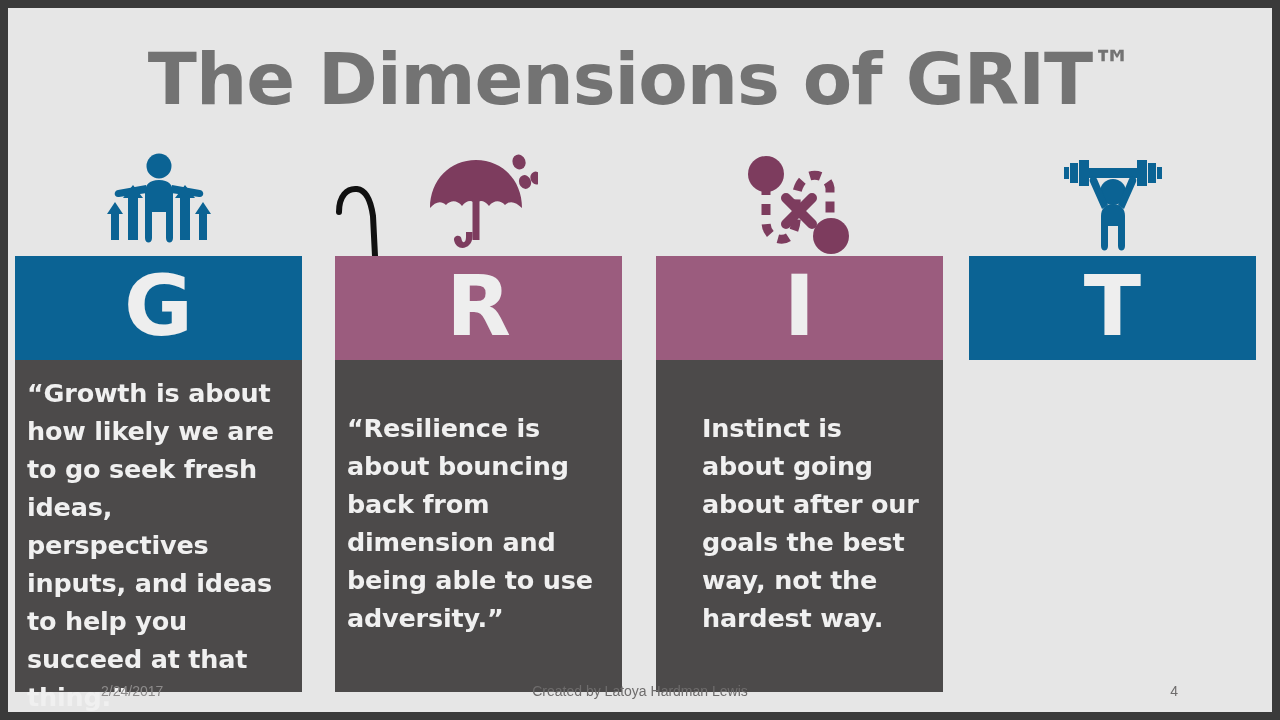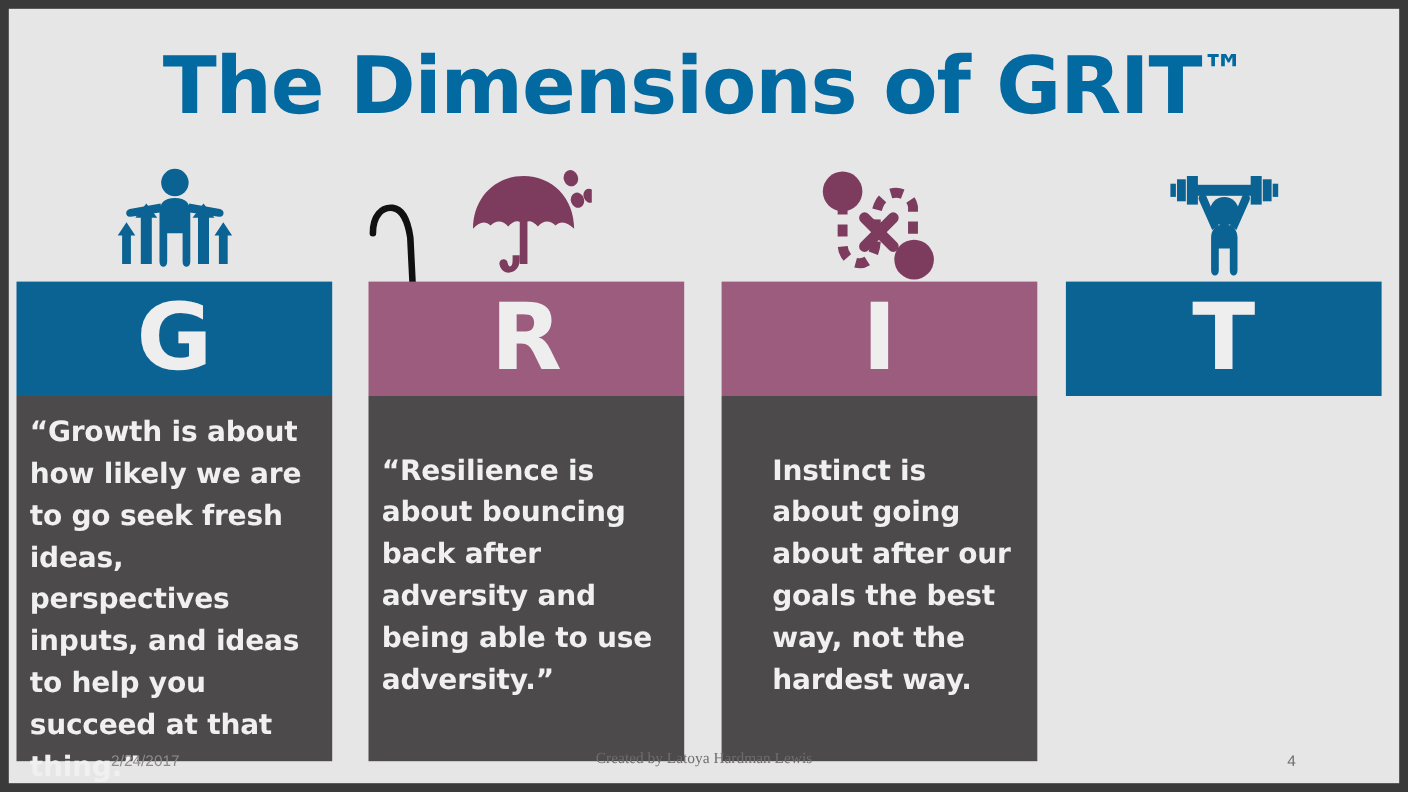--- a/index.html
+++ b/index.html
@@ -20,21 +20,21 @@
 
   
   .title {
     position:absolute; left:0; top:14px; width:100%;
     text-align:center;
     font-family:"DejaVu Sans", sans-serif;
     font-weight:bold;
     font-size:72px;
     line-height:86px;
     letter-spacing:-1px;
-    color:#0369a1;
+    color:#737373;
     white-space:nowrap;
   }
   .title .tm { font-size:40px; vertical-align:super; letter-spacing:0; }
 
   
   .columns {
     position:absolute; left:7px; top:248px;
     width:1250px; height:436px;
   }
   .col {
@@ -104,21 +104,21 @@
   .footer-date {
     position:absolute; left:93px; bottom:13px;
     font-size:14px; color:#8d8b8b;
     font-family:"Liberation Sans", sans-serif;
     margin-top:40px;
   }
   .footer-credit {
     position:absolute; left:0; bottom:13px; width:100%;
     text-align:center;
     font-size:14px; color:#6e6c6c;
-    font-family:Liberation Serif, serif;
+    font-family:Liberation Sans, sans-serif;
   }
   .footer-page {
     position:absolute; right:94px; bottom:13px;
     font-size:14px; color:#6e6c6c;
     font-family:"Liberation Sans", sans-serif;
   }
 </style>
 </head>
 <body>
 
@@ -205,21 +205,21 @@
         <div class="body-panel">
           <div class="quote">“Growth is about how likely we are to go seek fresh ideas, perspectives inputs, and ideas to help you succeed at that thing.”</div>
         </div>
       </div>
 
       <div class="col c1">
         <div class="letter-bar plum">
           <span class="letter">R</span>
         </div>
         <div class="body-panel">
-          <div class="quote">“Resilience is about bouncing back after adversity and being able to use adversity.”</div>
+          <div class="quote">“Resilience is about bouncing back from dimension and being able to use adversity.”</div>
         </div>
       </div>
 
       <div class="col c2">
         <div class="letter-bar plum">
           <span class="letter">I</span>
         </div>
         <div class="body-panel">
           <div class="quote">Instinct is about going about after our goals the best way, not the hardest way.</div>
         </div>

